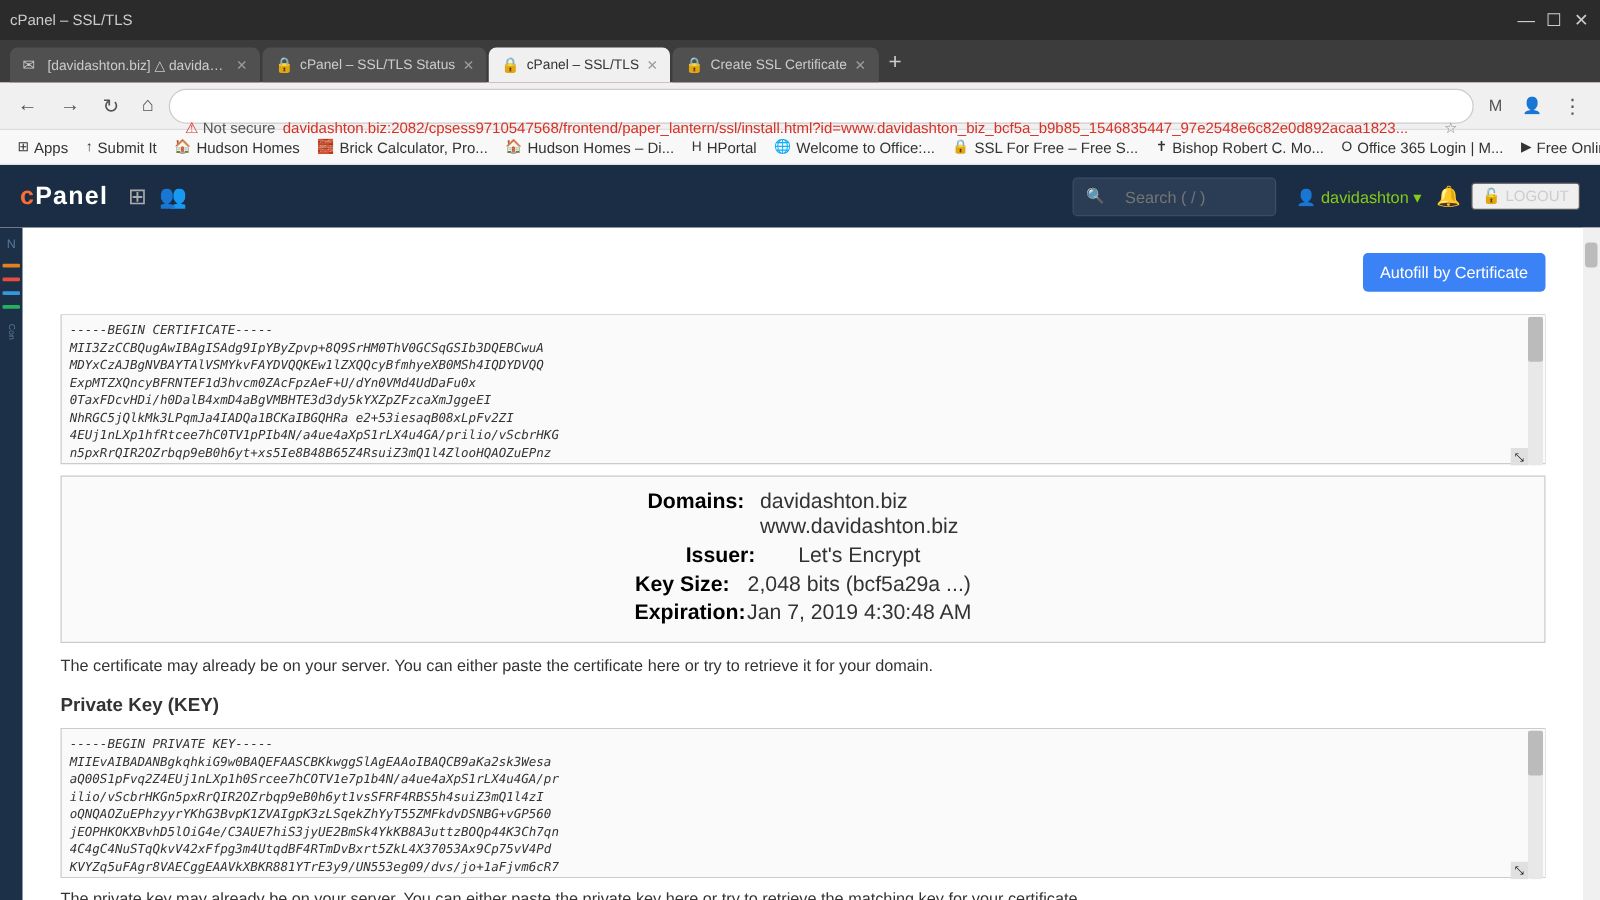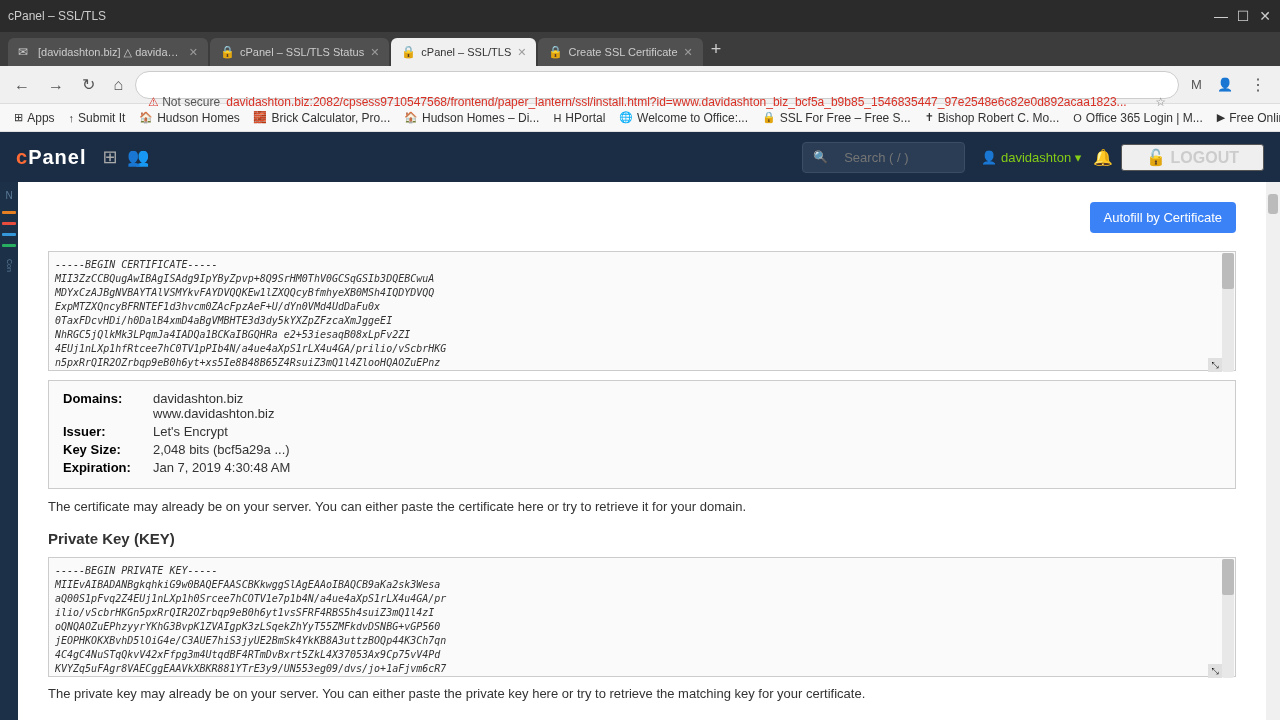--- a/index.html
+++ b/index.html
@@ -32,30 +32,30 @@
     
     .cpanel-wrapper { display: flex; flex-direction: column; height: calc(720px - 132px); overflow: hidden; }
 
     .cpanel-header { background: #1a2d44; display: flex; align-items: center; padding: 0 16px; height: 50px; flex-shrink: 0; }
     .cpanel-logo { color: #ff6b35; font-weight: bold; font-size: 20px; letter-spacing: 1px; }
     .cpanel-logo span { color: #fff; }
     .header-spacer { flex: 1; }
     .header-search { background: #2a3d54; border: 1px solid #3a4d64; border-radius: 4px; padding: 4px 10px; color: #aaa; font-size: 13px; width: 160px; }
     .header-user { color: #84cc16; font-size: 13px; margin: 0 4px; cursor: pointer; }
     .header-notif { color: #ccc; font-size: 16px; margin: 0 8px; cursor: pointer; }
-    .header-logout { color: #ccc; font-size: 16px; border: 1px solid #555; padding: 3px 24px; border-radius: 3px; cursor: pointer; font-weight: bold; }
+    .header-logout { color: #ccc; font-size: 12px; border: 1px solid #555; padding: 3px 8px; border-radius: 3px; cursor: pointer; }
 
     .cpanel-body { display: flex; flex: 1; overflow: hidden; }
 
     .main-content { flex: 1; overflow-y: auto; padding: 20px 30px; background: #fff; }
 
     
     .cert-textarea { width: 100%; height: 120px; font-size: 10px; font-family: monospace; border: 1px solid #ccc; padding: 6px; resize: none; background: #fafafa; color: #333; line-height: 1.4; font-style: italic; }
     .cert-info-box { border: 1px solid #ccc; padding: 10px 14px; margin: 0 0 10px 0; background: #fafafa; }
-    .cert-info-row { display: flex; margin-bottom: 3px; font-size: 13px; }
+    .cert-info-row { display: flex; margin-bottom: 3px; font-size: 17px; justify-content: center; }
     .cert-info-label { font-weight: bold; min-width: 90px; }
     .cert-info-value { color: #333; }
     .cert-note { font-size: 13px; color: #333; margin-bottom: 16px; }
 
     .section-title { font-size: 15px; font-weight: bold; color: #333; margin-bottom: 10px; }
 
     .autofill-btn { background: #3b82f6; color: #fff; border: none; padding: 8px 14px; border-radius: 4px; font-size: 13px; cursor: pointer; margin-bottom: 10px; }
   </style>
 </head>
 <body>

